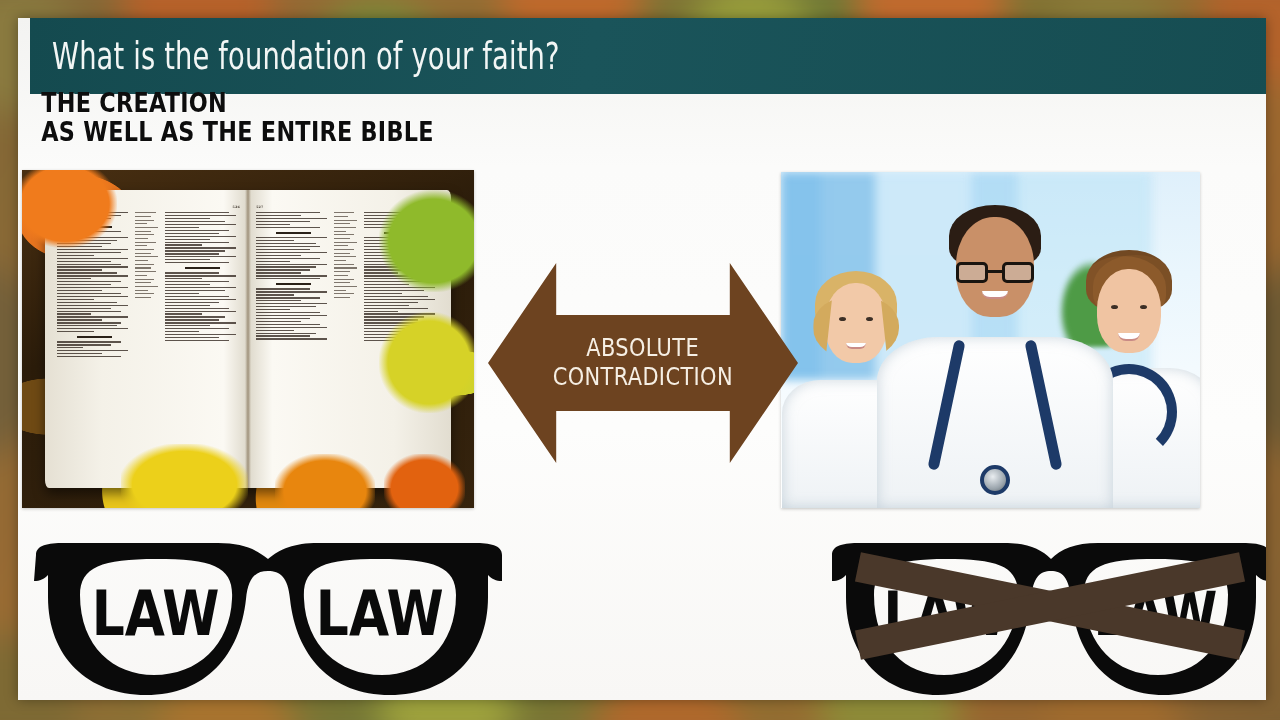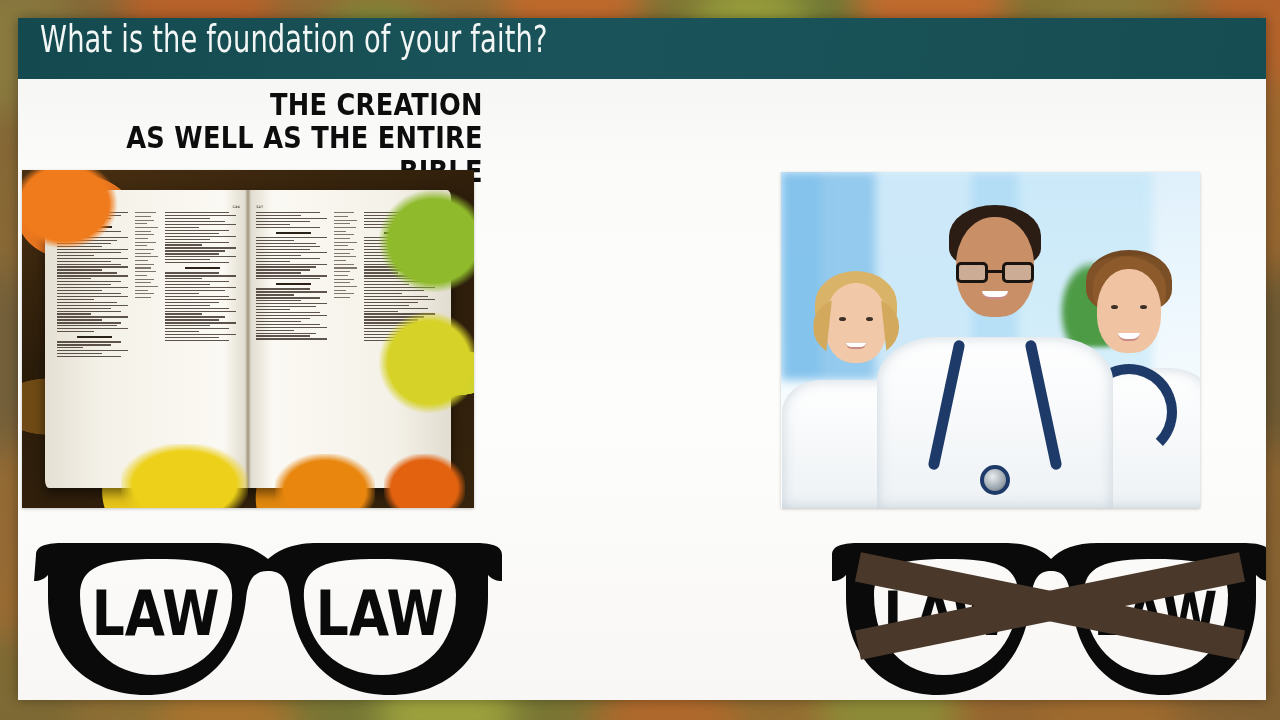--- a/index.html
+++ b/index.html
@@ -39,43 +39,43 @@
   #slide{
     position:absolute;
     left:18px; top:18px; width:1248px; height:682px;
     background:linear-gradient(180deg,#f3f3f1 0%,#fbfbfa 22%,#fdfdfc 60%,#f8f7f5 100%);
     box-shadow:0 0 12px rgba(0,0,0,.35);
     overflow:hidden;
   }
 
   
   #title-bar{
-    position:absolute; left:0; top:0; width:1248px; height:61px;
+    position:absolute; left:12px; top:0; width:1248px; height:76px;
     background:linear-gradient(100deg,#144a4f 0%,#1a545a 45%,#164d52 100%);
-    display:flex; 
+    display:flex; align-items:center;
   }
   #title-text{
     color:#f2f6f5;
     font-size:37px;
     font-weight:300;
     letter-spacing:.2px;
     margin-left:22px;
     font-family:"DejaVu Sans Condensed","Liberation Sans Narrow","Liberation Sans",sans-serif;
     transform:scaleX(.82);
     transform-origin:left center;
     white-space:nowrap;
   }
 
   
   .col-head{
     position:absolute;
-    text-align:right;
+    text-align:left;
     color:#0d0d0d;
     font-weight:bold;
-    font-size:31px;
+    font-size:27px;
     line-height:1.08;
     letter-spacing:.3px;
     font-family:"DejaVu Sans Condensed","Liberation Sans Narrow","Liberation Sans",sans-serif;
     text-shadow:1px 1px 0 rgba(255,255,255,.5);
   }
   #left-head{ left:4px; top:70px; width:480px; }
   #right-head{ left:750px; top:70px; width:480px; }
   .col-head .ln{ display:block; transform:scaleX(.92); }
 
   
@@ -614,20 +614,27 @@
       <div class="shirt"></div>
       <div class="coat"></div>
       <div class="steth">
         <div class="tube l"></div>
           <div class="tube r"></div>
           <div class="bell"></div>
       </div>
     </div>
   </div>
 
+  <div id="arrow-wrap">
+    <div id="arrow-shape"></div>
+    <div id="arrow-label">
+      <span>ABSOLUTE</span>
+      <span>CONTRADICTION</span>
+    </div>
+  </div>
 
   <div id="glasses-left" class="glasses">
     <svg class="gl-svg" viewBox="0 0 500 163">
       <path d="M18 18 C18 8 30 6 46 6 L200 6 C224 6 238 12 250 22 C262 12 276 6 300 6 L456 6
                C472 6 484 8 484 18 L484 44 C478 44 474 42 470 38 L470 60
                C470 120 430 158 372 158 C312 158 278 118 272 62
                C270 40 262 34 250 34 C238 34 230 40 228 62
                C222 118 188 158 128 158 C70 158 30 120 30 60 L30 38
                C26 42 22 44 16 44 Z
                M62 58 C62 110 96 138 136 138 C180 138 212 108 214 62

